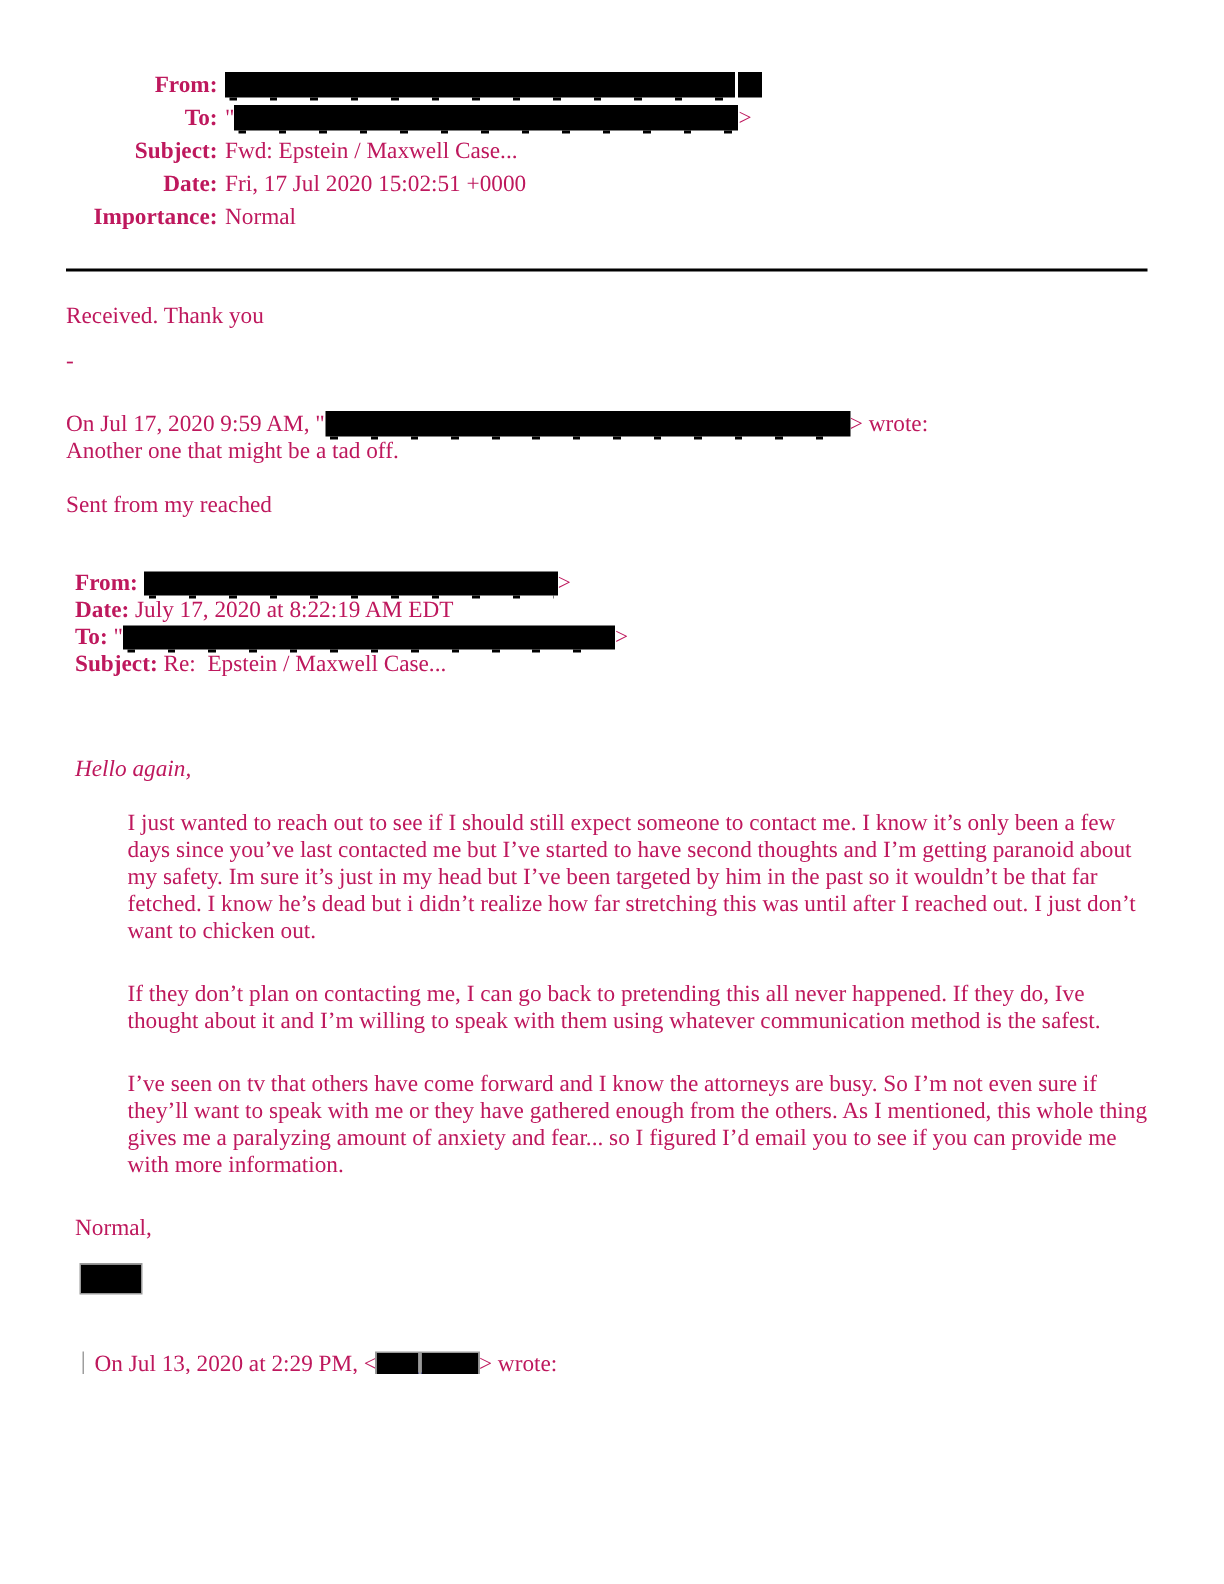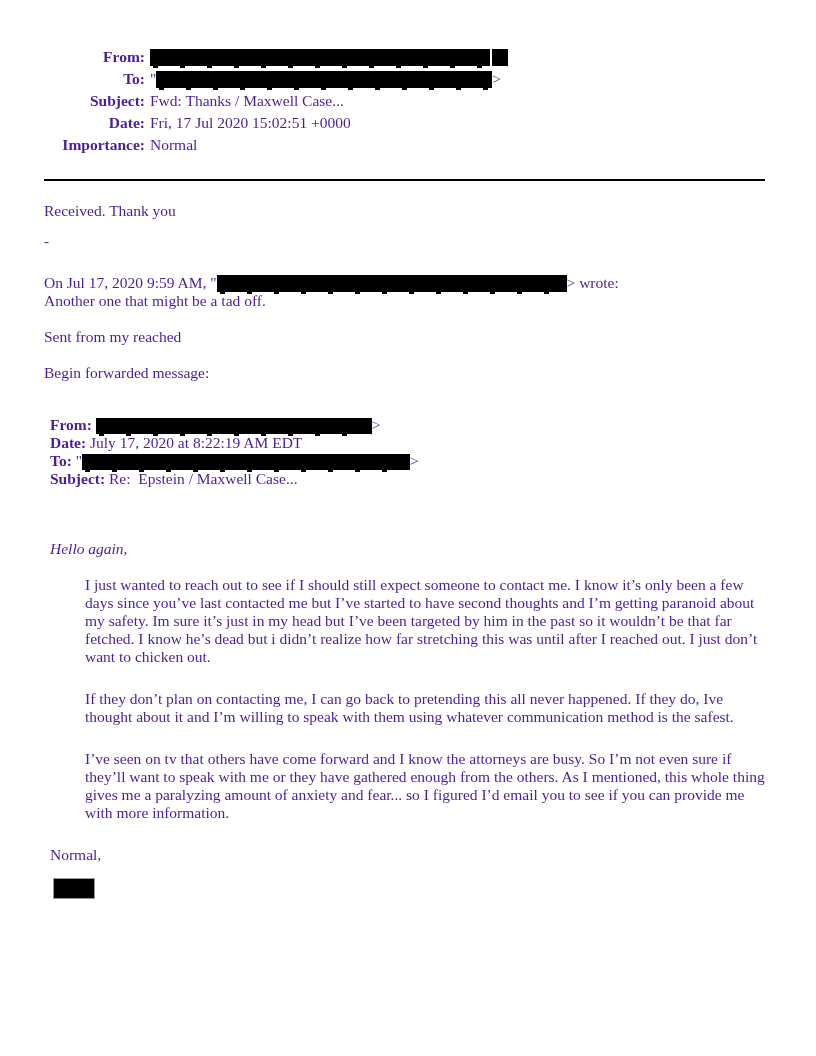--- a/index.html
+++ b/index.html
@@ -2,21 +2,21 @@
 <html><head>
 <meta charset="utf-8">
 <style>
   * { margin: 0; padding: 0; box-sizing: border-box; }
   html, body { background: #ffffff; }
   .page {
     position: relative;
     width: 816px;
     height: 916px;
     background: #ffffff;
-    color: #4c1d95;
+    color: #be185d;
     font-family: "Liberation Serif", "DejaVu Serif", serif;
     font-size: 15.5px;
     line-height: 18px;
     overflow: hidden;
     padding: 48px 51px 0 44px;
   }
 
   
   .hdr-grid {
     display: grid;
@@ -115,40 +115,39 @@
 <div class="page">
 
   <div class="hdr-grid">
     <div class="hdr-label">From:</div>
     <div class="hdr-value"><span class="redact notched r-from-a"></span><span class="redact r-from-b"></span></div>
 
     <div class="hdr-label">To:</div>
     <div class="hdr-value"><span>"</span><span class="redact notched r-to"></span><span>&gt;</span></div>
 
     <div class="hdr-label">Subject:</div>
-    <div class="hdr-value">Fwd: Thanks / Maxwell Case...</div>
+    <div class="hdr-value">Fwd: Epstein / Maxwell Case...</div>
 
     <div class="hdr-label">Date:</div>
     <div class="hdr-value">Fri, 17 Jul 2020 15:02:51 +0000</div>
 
     <div class="hdr-label">Importance:</div>
     <div class="hdr-value">Normal</div>
   </div>
 
   <hr class="rule">
 
   <div class="ack">Received. Thank you</div>
   <div class="dash">-</div>
 
   <div class="reply-intro"><span>On Jul 17, 2020 9:59 AM, "</span><span class="redact notched r-reply"></span><span>&gt; wrote:</span></div>
   <div>Another one that might be a tad off.</div>
 
   <div class="sent-from">Sent from my reached</div>
 
-  <div class="begin-fwd">Begin forwarded message:</div>
 
   <div class="fwd">
 
     <div class="fwd-hdr">
       <div><span class="lbl">From:</span> <span class="redact notched r-fwd-from"></span><span>&gt;</span></div>
       <div><span class="lbl">Date:</span> <span>July 17, 2020 at 8:22:19 AM EDT</span></div>
       <div><span class="lbl">To:</span> <span>"</span><span class="redact notched r-fwd-to"></span><span>&gt;</span></div>
       <div><span class="lbl">Subject:</span> <span class="fwd-subject prewrap">Re:  Epstein / Maxwell Case...</span></div>
     </div>
 

